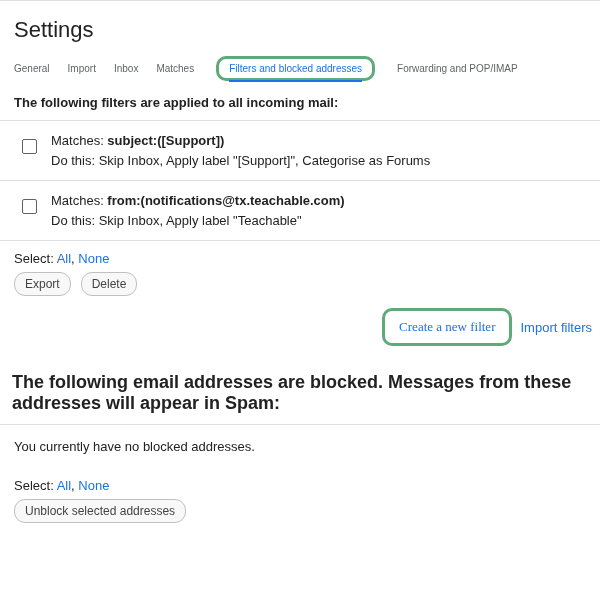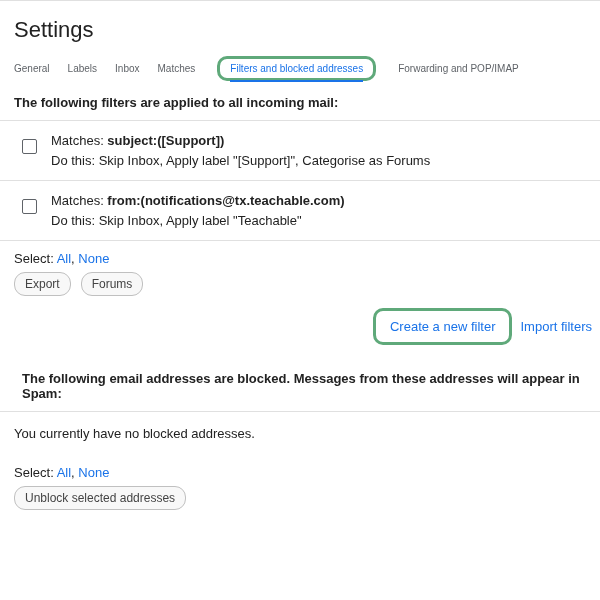--- a/index.html
+++ b/index.html
@@ -39,31 +39,32 @@
       border: 3px solid #5fa97a;
       border-radius: 10px;
       padding: 4px 10px;
       margin: -6px 4px;
     }
     .highlight-box-action {
       border: 3px solid #5fa97a;
       border-radius: 10px;
       padding: 8px 14px;
       display: inline-block;
+      font-family: Liberation Serif, serif;
     }
     .section-header {
       font-size: 13px;
       font-weight: bold;
       padding: 14px 14px 10px 14px;
       border-bottom: 1px solid #e0e0e0;
     }
     .section-header2 {
-      font-size: 13px;
+      font-size: 18px;
       font-weight: bold;
-      padding: 18px 14px 10px 22px;
+      padding: 18px 14px 10px 12px;
       border-bottom: 1px solid #e0e0e0;
     }
     .filter-row {
       display: flex;
       align-items: flex-start;
       padding: 10px 14px;
       border-bottom: 1px solid #e0e0e0;
       gap: 14px;
     }
     .checkbox {
@@ -117,21 +118,21 @@
       color: #222;
     }
   </style>
 </head>
 <body>
 
 <h1 class="page-title">Settings</h1>
 
 <div class="tabs">
   <span class="tab">General</span>
-  <span class="tab">Labels</span>
+  <span class="tab">Import</span>
   <span class="tab">Inbox</span>
   <span class="tab">Matches</span>
   <span class="highlight-box">
     <span class="tab active">Filters and blocked addresses</span>
   </span>
   <span class="tab">Forwarding and POP/IMAP</span>
 </div>
 
 <div class="section-header">The following filters are applied to all incoming mail:</div>
 
@@ -154,21 +155,21 @@
     <div class="dothis">Do this: Skip Inbox, Apply label "Teachable"</div>
   </div>
 </div>
 
 <div class="select-row">
   <span>Select: </span><span class="link">All</span><span>, </span><span class="link">None</span>
 </div>
 
 <div class="btn-row">
   <button class="btn">Export</button>
-  <button class="btn">Forums</button>
+  <button class="btn">Delete</button>
 </div>
 
 <div class="action-row">
   <span class="highlight-box-action">
     <span class="link">Create a new filter</span>
   </span>
   <span class="link">Import filters</span>
 </div>
 
 <div class="section-header2">The following email addresses are blocked. Messages from these addresses will appear in Spam:</div>

